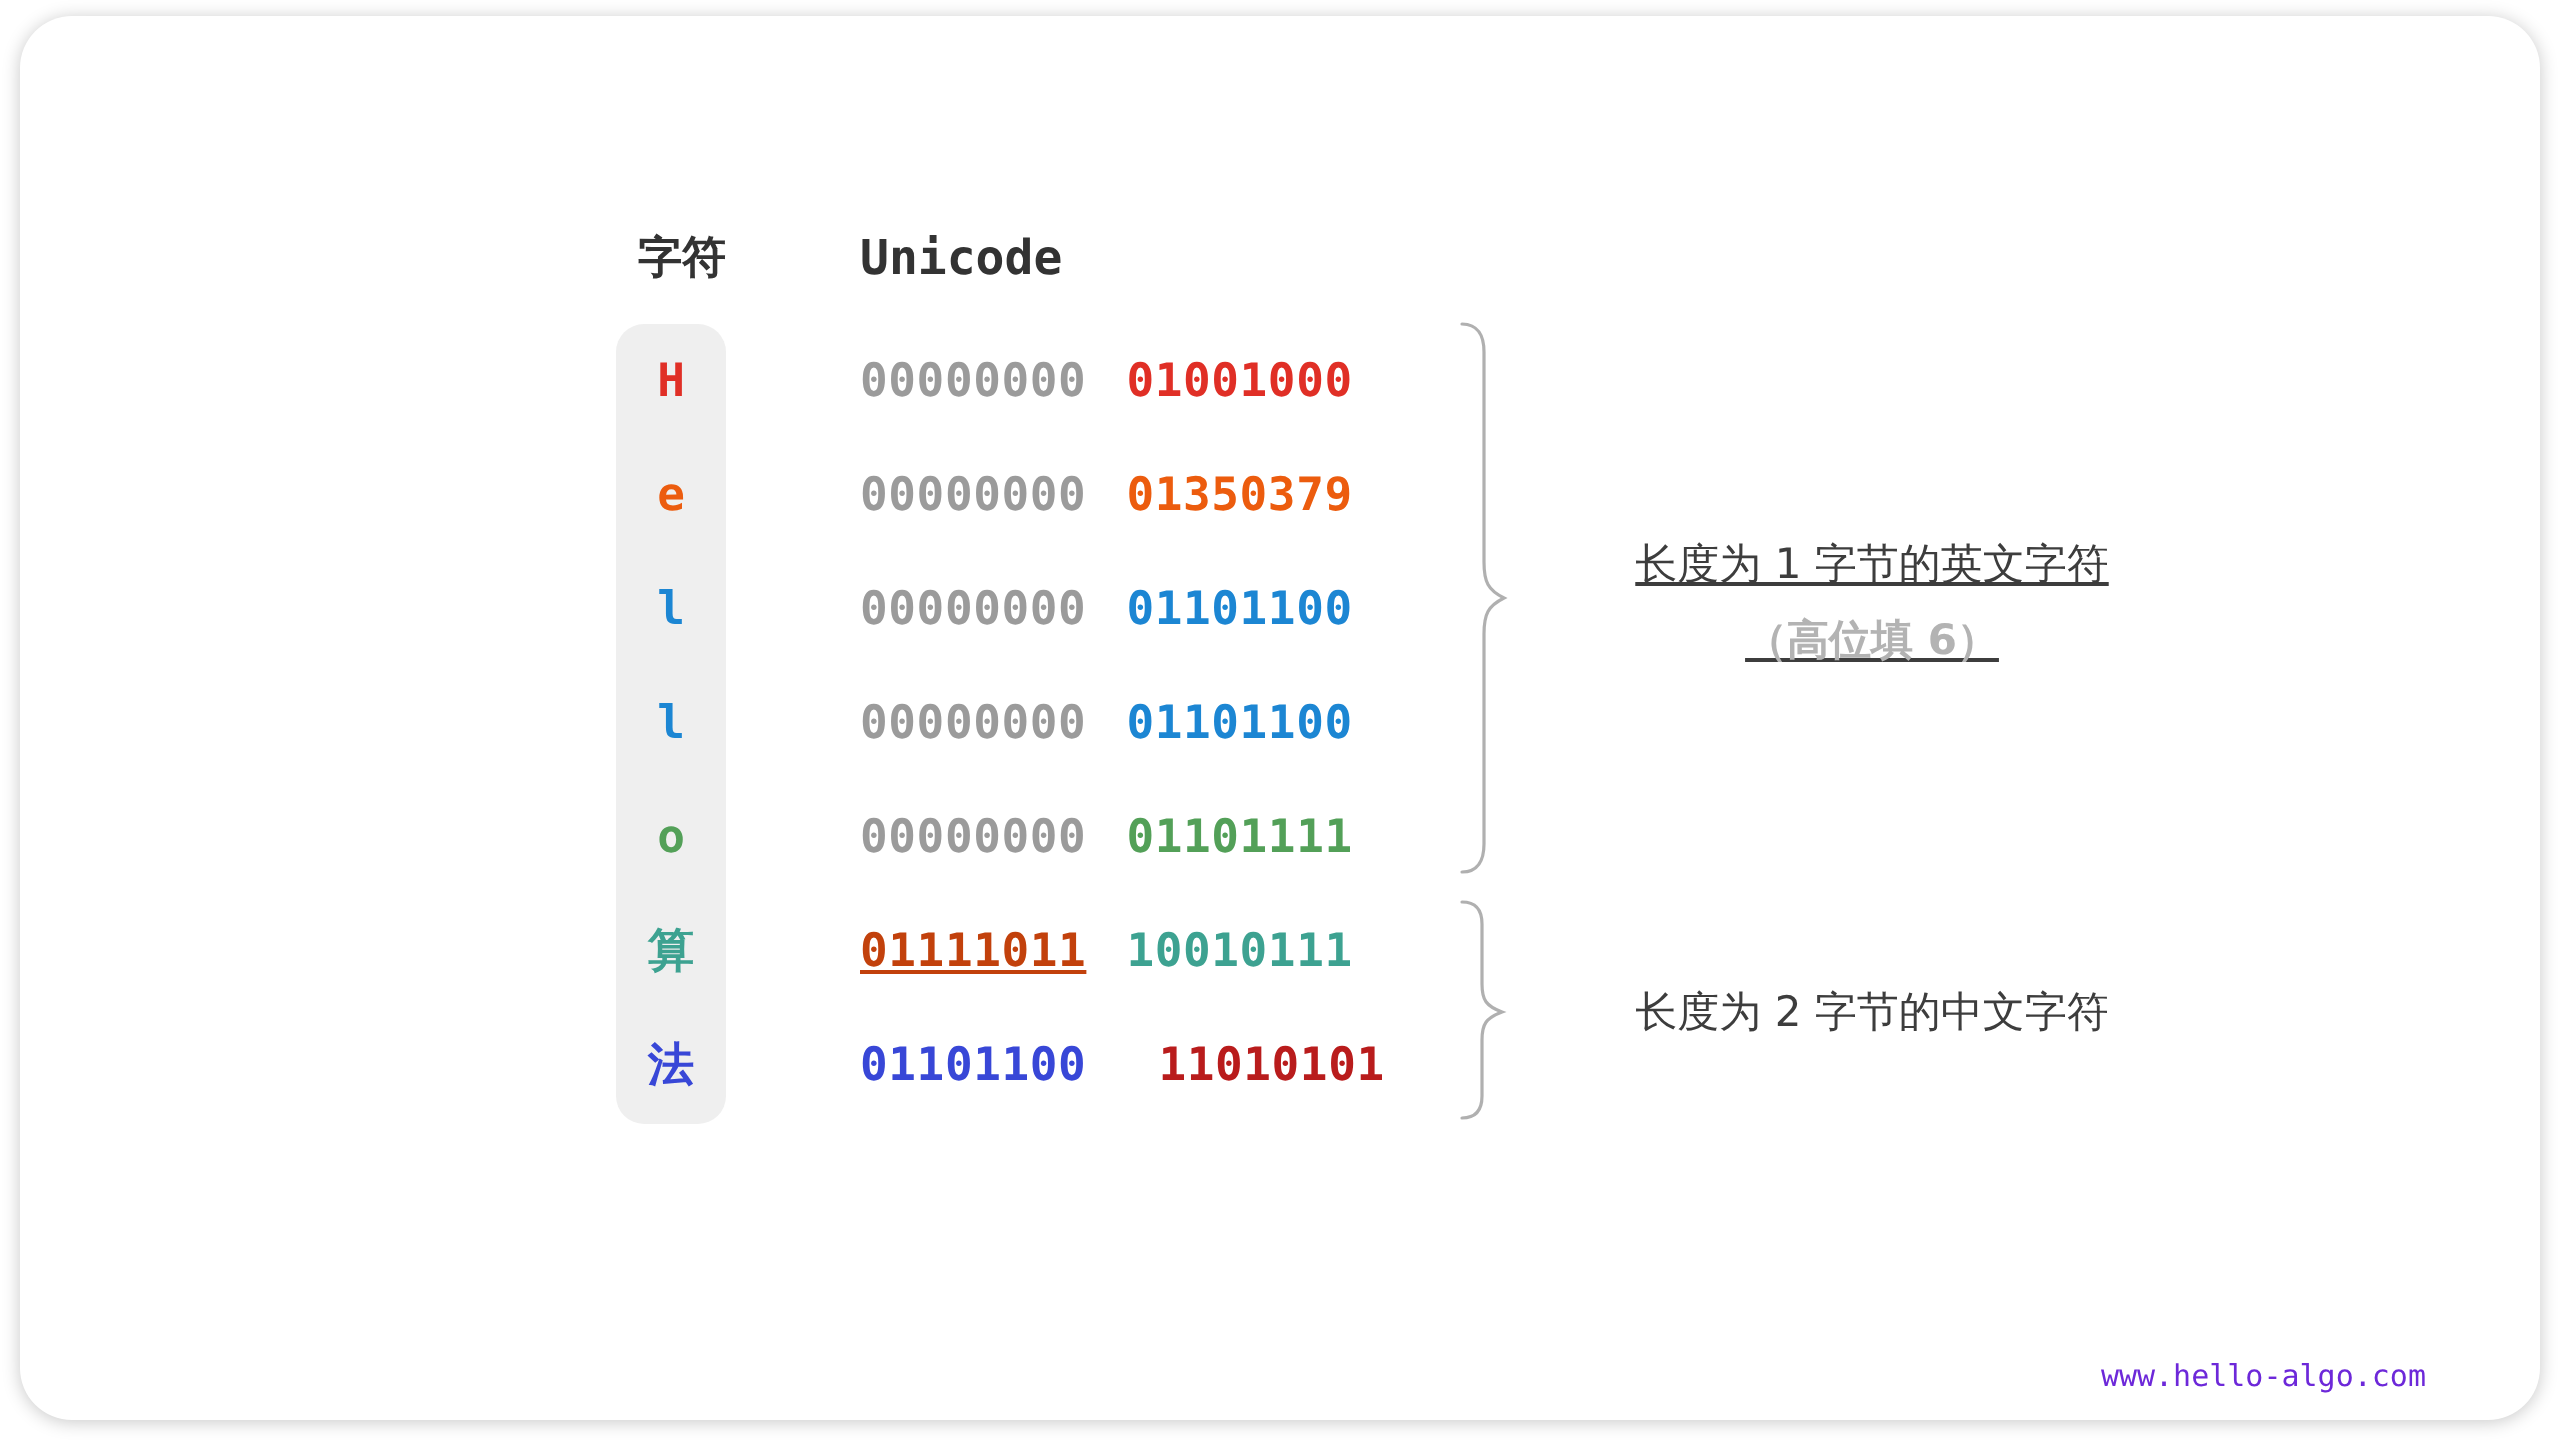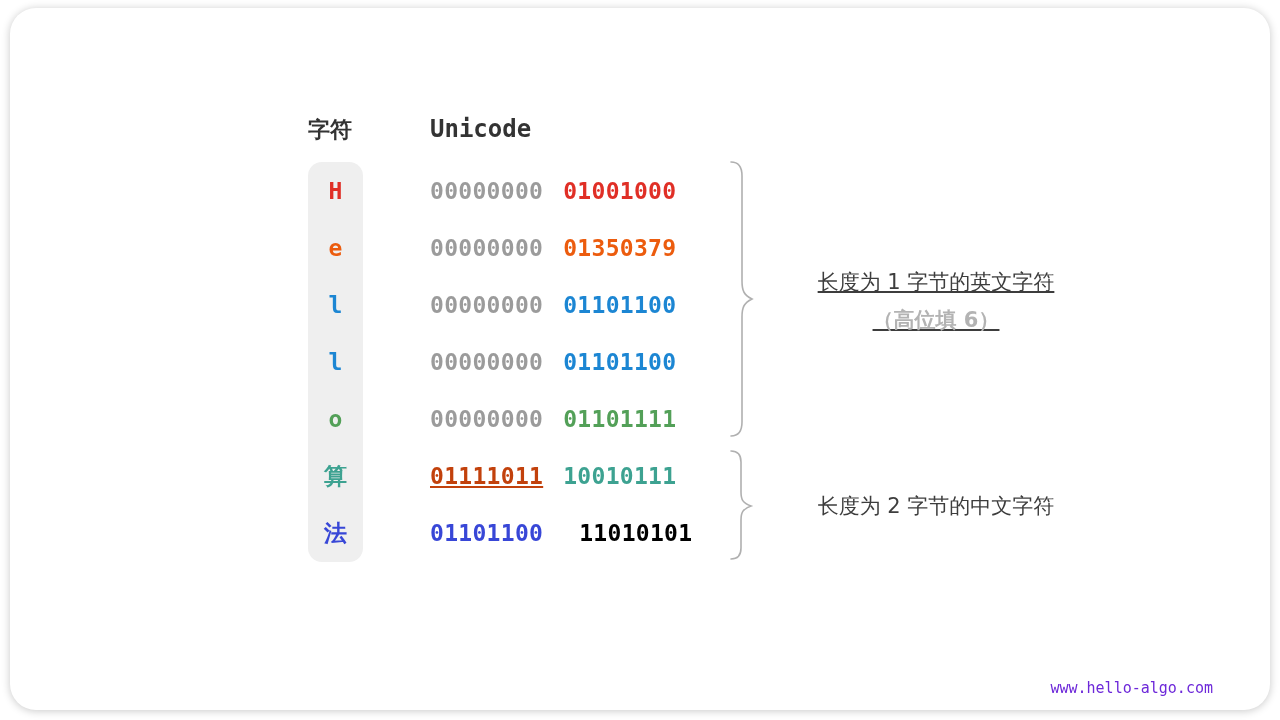--- a/index.html
+++ b/index.html
@@ -10,21 +10,21 @@
     position: absolute;
     left: 10px; top: 8px;
     width: 1260px; height: 702px;
     background: #ffffff;
     border-radius: 26px;
     box-shadow: 0 1px 9px rgba(0,0,0,0.22);
   }
 
   .hdr-char {
     position: absolute; left: 298px; top: 106px; width: 55px; height: 32px;
-    text-align: left; line-height: 32px;
+    text-align: right; line-height: 32px;
     font-size: 22px; font-weight: bold; color: var(--heading);
   }
   .hdr-unicode {
     position: absolute; left: 420px; top: 105px; width: 250px; height: 32px;
     line-height: 32px;
     font-family: "DejaVu Sans Mono", monospace;
     font-size: 24px; font-weight: bold; color: var(--heading);
   }
 
   .char-column-bg {
@@ -98,21 +98,21 @@
   <div class="row" style="top:383px">
     <span class="cell-char" style="color: rgb(83, 160, 88);">o</span>
     <span class="cell-bin"><span style="color: rgb(155, 155, 155);">00000000</span><span class="byte2" style="color: rgb(83, 160, 88);">01101111</span></span>
   </div>
   <div class="row" style="top:440px">
     <span class="cell-char" style="color: rgb(61, 162, 145);">算</span>
     <span class="cell-bin"><span style="color: #c2410c; text-decoration: underline;">01111011</span><span class="byte2" style="color: rgb(61, 162, 145);">10010111</span></span>
   </div>
   <div class="row" style="top:497px">
     <span class="cell-char" style="color: rgb(56, 71, 215);">法</span>
-    <span class="cell-bin"><span style="color: rgb(56, 71, 215);">01101100</span><span class="byte2" style="color: #000000; margin-left: 36px;">11010101</span></span>
+    <span class="cell-bin"><span style="color: rgb(56, 71, 215);">01101100</span><span class="byte2" style="color: #b91c1c; margin-left: 36px;">11010101</span></span>
   </div>
 
   <svg class="brace" style="left:718px; top:152px;" width="26" height="280" viewBox="0 0 26 280">
     <path d="M3 2 C11 2 14 8 14 16 L14 121 C14 131 16 135 24 139 C16 143 14 147 14 157 L14 262 C14 270 11 276 3 276"></path>
   </svg>
   <svg class="brace" style="left:718px; top:441px;" width="26" height="112" viewBox="0 0 26 112">
     <path d="M3 2 C10 2 13 6 13 13 L13 43 C13 51 15 54 23 57 C15 60 13 63 13 71 L13 99 C13 106 10 110 3 110"></path>
   </svg>
 
   <div class="anno" style="left:761px; top:255px;text-decoration:underline;">

